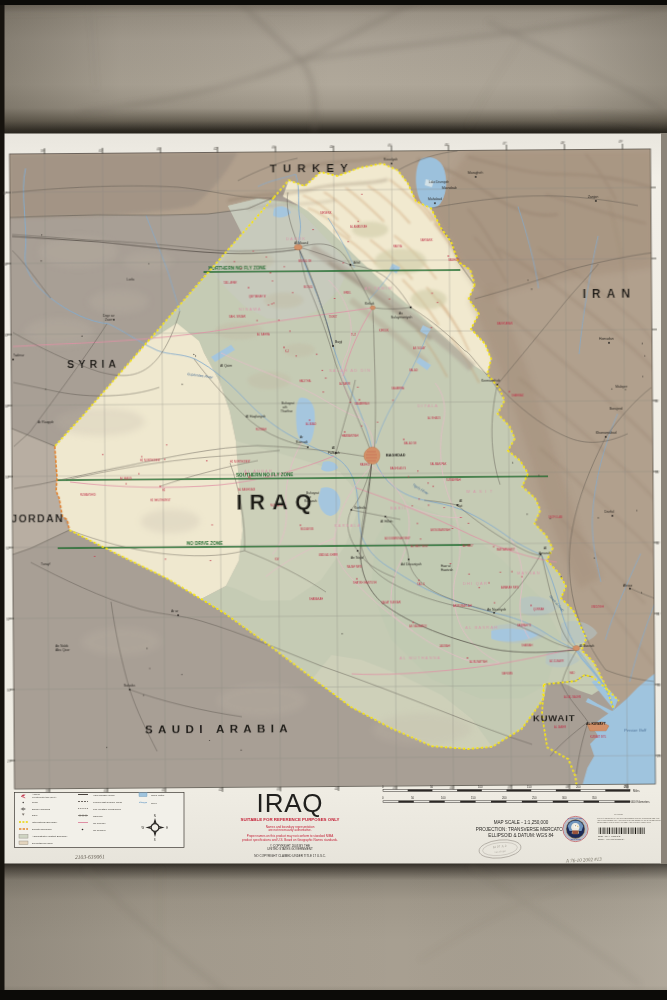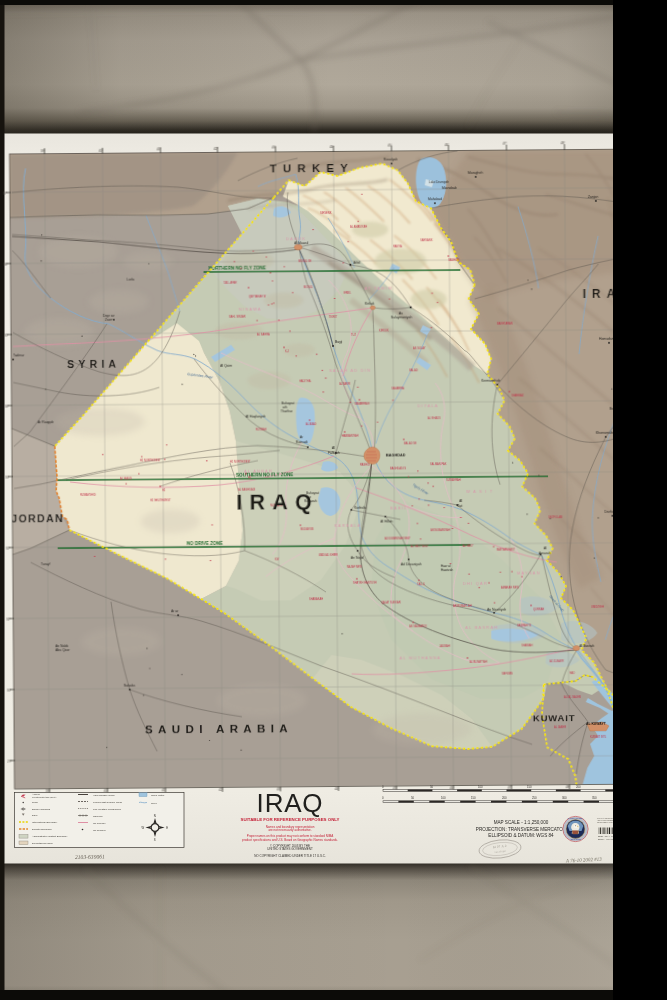--- a/index.html
+++ b/index.html
@@ -1,16 +1,16 @@
 <!DOCTYPE html>
 <html><head>
 <meta charset="utf-8">
 <style>
 html,body{margin:0;padding:0;background:#000;}
-#stage{position:relative;width:613px;height:1000px;overflow:hidden;background:#0b0a08;
+#stage{position:relative;width:667px;height:1000px;overflow:hidden;background:#0b0a08;
 font-family:"Liberation Sans", sans-serif;}
 svg{position:absolute;top:0;left:0;}
 </style>
 </head>
 <body>
 <div id="stage">
 <svg width="667" height="1000" viewBox="0 0 667 1000">
 <defs>
 <linearGradient id="topbg" x1="0" y1="0" x2="0" y2="1">
  <stop offset="0" stop-color="#786f63"></stop>

